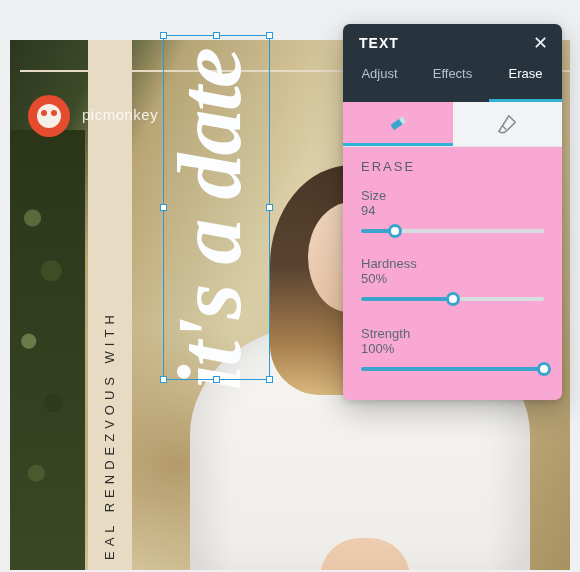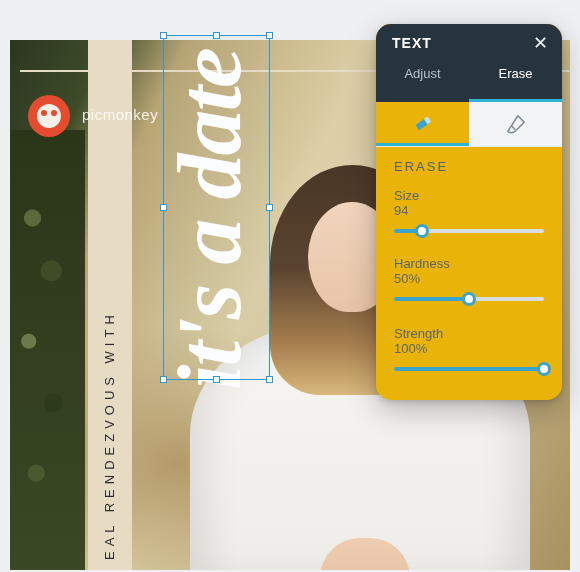--- a/index.html
+++ b/index.html
@@ -160,23 +160,23 @@
     .handle.bl { left: -4px; bottom: -4px; }
     .handle.br { right: -4px; bottom: -4px; }
     .handle.tm { left: calc(50% - 4px); top: -4px; }
     .handle.bm { left: calc(50% - 4px); bottom: -4px; }
     .handle.ml { left: -4px; top: calc(50% - 4px); }
     .handle.mr { right: -4px; top: calc(50% - 4px); }
 
     .text-panel {
       position: absolute;
       right: 18px; top: 24px;
-      width: 186px;
-      background: #eab308;
-      border-radius: 15px;
+      width: 219px;
+      background: #f9a8d4;
+      border-radius: 7px;
       box-shadow: 0 10px 30px rgba(0,0,0,0.25), 0 2px 6px rgba(0,0,0,0.15);
       overflow: hidden;
     }
     .panel-header {
       background: #27333d;
       color: #fff;
     }
     .panel-title-row {
       display: flex; align-items: center; justify-content: space-between;
       padding: 10px 14px 6px 16px;
@@ -285,20 +285,21 @@
 </div>
 
 <div class="text-panel">
   <div class="panel-header">
     <div class="panel-title-row">
       <div class="panel-title">TEXT</div>
       <div class="close-x">✕</div>
     </div>
     <div class="panel-tabs">
       <div class="panel-tab">Adjust</div>
+      <div class="panel-tab">Effects</div>
       <div class="panel-tab active">Erase</div>
     </div>
   </div>
 
   <div class="tool-toggle">
     <div class="tool-btn active">
       <svg width="22" height="22" viewBox="0 0 24 24">
         <g transform="rotate(-35 12 12)">
           <rect x="4" y="9" width="12" height="7" rx="1.4" fill="#3aa4cc"></rect>
           <rect x="15.2" y="9" width="5" height="7" rx="1.4" fill="#bfe4ef"></rect>

